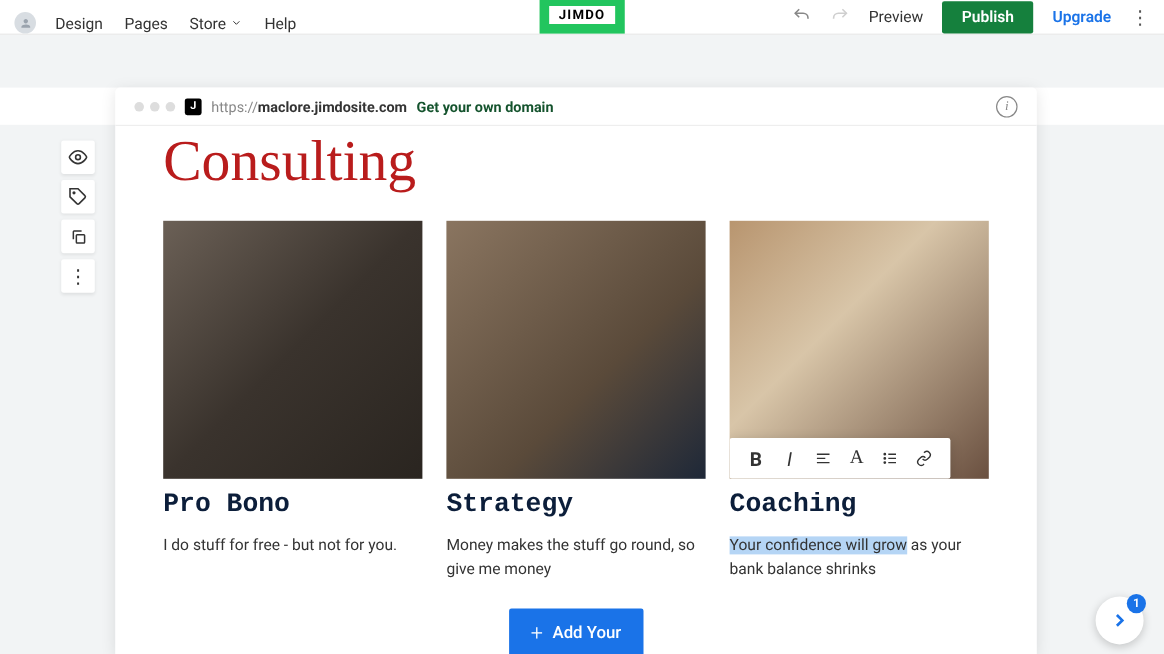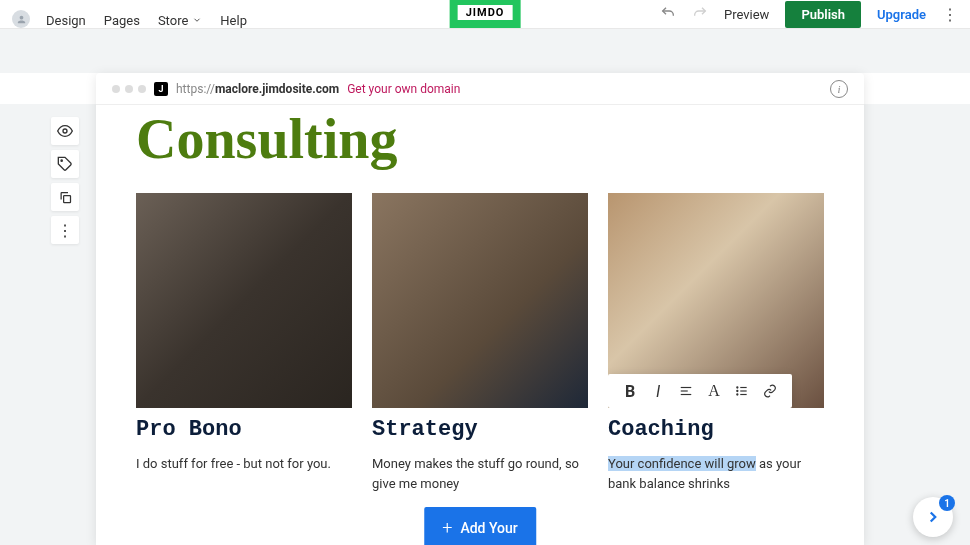--- a/index.html
+++ b/index.html
@@ -18,24 +18,24 @@
 .upgrade{color:#1a73e8;font-size:13px;font-weight:600;cursor:pointer}
 .menu-dots{font-size:16px;color:#555;cursor:pointer}
 .frame-bg{position:absolute;top:73px;left:0;right:0;height:31px;background:#fff}
 .canvas{position:absolute;left:96px;top:73px;width:768px;height:calc(545px - 73px);background:#fff;box-shadow:0 2px 12px rgba(0,0,0,0.1);border-radius:4px 4px 0 0;overflow:hidden}
 .addr{height:32px;display:flex;align-items:center;padding:0 16px;gap:8px;border-bottom:1px solid #eee;font-size:12px}
 .traffic{display:flex;gap:5px}
 .tdot{width:8px;height:8px;border-radius:50%;background:#ddd}
 .jicon{width:14px;height:14px;background:#000;color:#fff;font-size:9px;font-weight:700;display:flex;align-items:center;justify-content:center;border-radius:2px}
 .url{color:#888}
 .url b{color:#333;font-weight:700}
-.getdom{color:#be185d;font-weight:400;cursor:pointer}
+.getdom{color:#14532d;font-weight:700;cursor:pointer}
 .info{margin-left:auto;width:18px;height:18px;border:1.5px solid #888;border-radius:50%;display:flex;align-items:center;justify-content:center;font-size:11px;color:#888;font-style:italic;font-family:serif}
 .pg{padding:0 40px}
-.pg-title{font-family:Georgia,serif;font-size:56px;font-weight:700;color:#4d7c0f;margin-top:2px}
+.pg-title{font-family:Georgia,serif;font-size:48px;font-weight:400;color:#b91c1c;margin-top:2px}
 .cols{display:flex;gap:20px;margin-top:22px}
 .col{flex:1;position:relative}
 .img-ph{width:100%;height:215px;background:#777;position:relative;overflow:hidden}
 .img1{background:linear-gradient(135deg,#6b6056 0%,#3a332d 50%,#2a2520 100%)}
 .img2{background:linear-gradient(135deg,#8a7560 0%,#5a4a3a 60%,#1e2838 100%)}
 .img3{background:linear-gradient(135deg,#b8956f 0%,#d8c5a8 40%,#6a5040 100%)}
 .toolbar{position:absolute;left:0;bottom:0;background:#fff;box-shadow:0 2px 10px rgba(0,0,0,0.15);display:flex;padding:6px 8px;border-radius:2px}
 .tb-btn{width:28px;height:22px;display:flex;align-items:center;justify-content:center;cursor:pointer;color:#333}
 .col h3{font-family:Liberation Mono, monospace;font-size:22px;font-weight:700;color:#0c1e3a;margin-top:9px}
 .col p{font-size:13px;color:#333;margin-top:12px;line-height:1.5}

